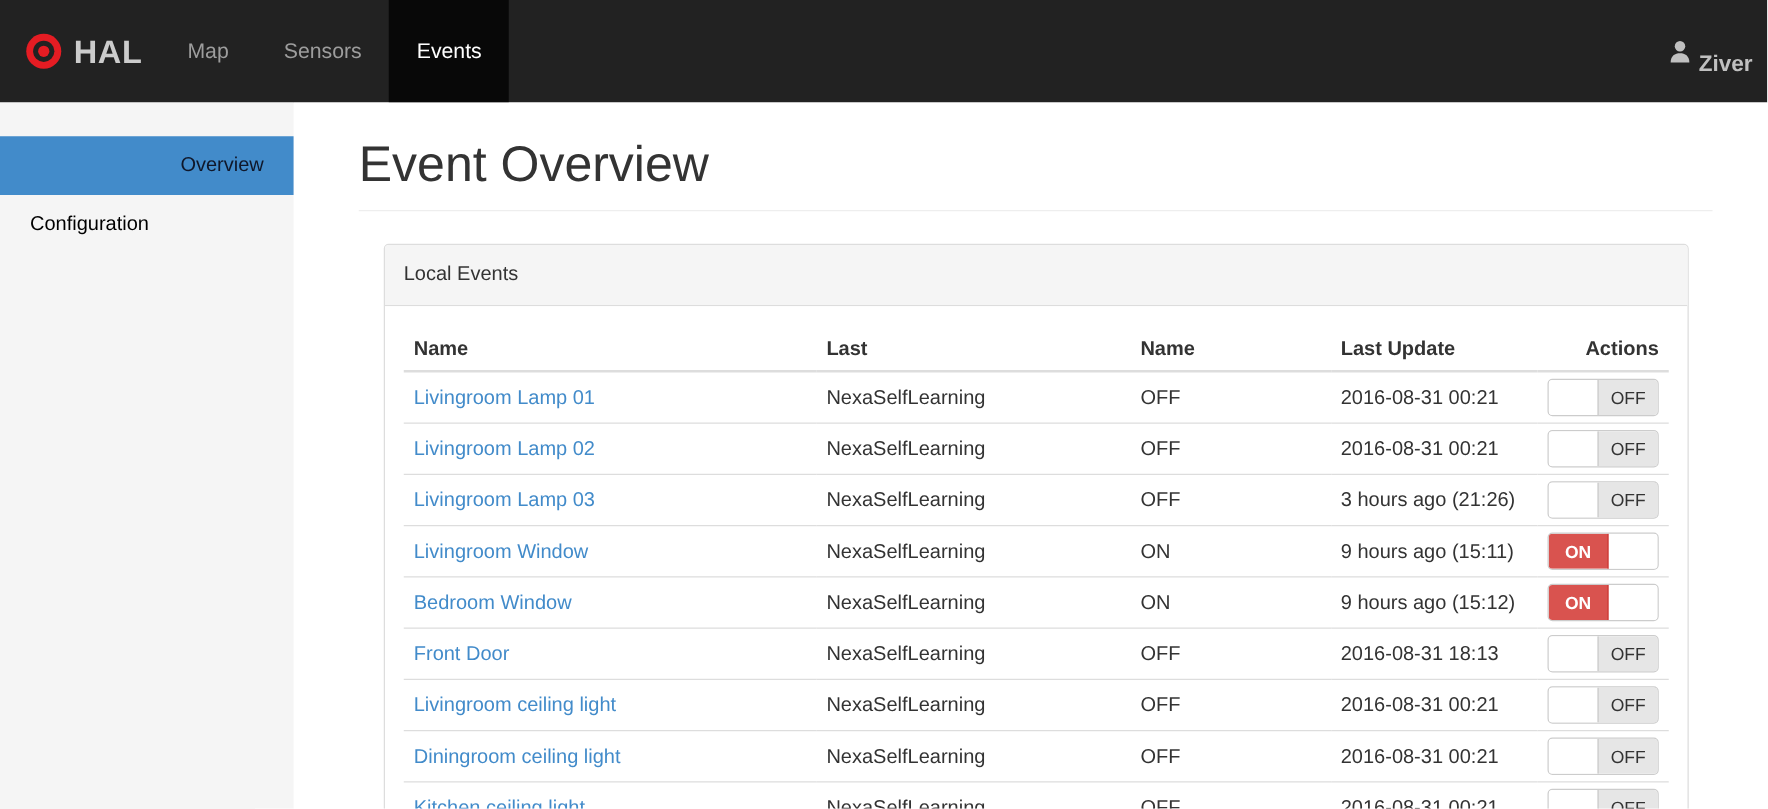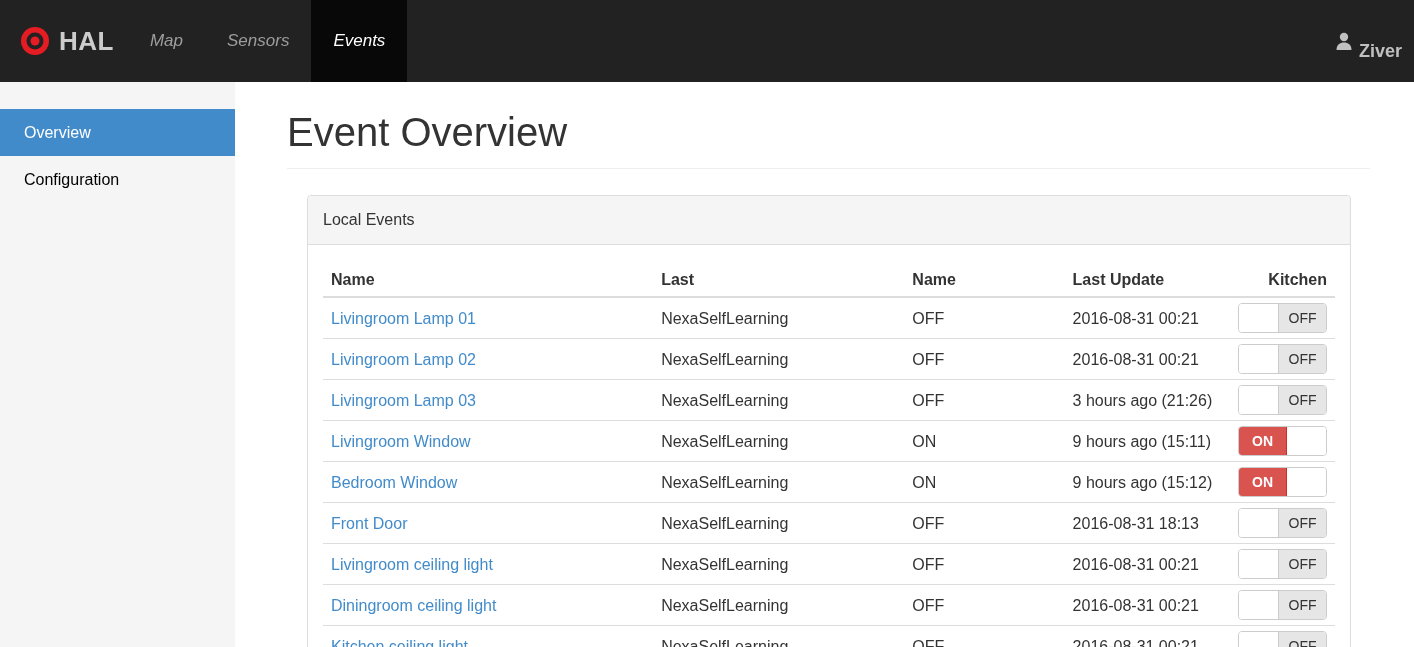--- a/index.html
+++ b/index.html
@@ -6,31 +6,31 @@
   html,body { background:#fff; }
   body { font-family:"Liberation Sans","DejaVu Sans",sans-serif; color:#333; }
   .app { width:1414px; height:647px; overflow:hidden; position:relative; background:#fff; }
 
   
   .navbar { height:82px; background:#222; display:flex; align-items:stretch; }
   .brand { display:flex; align-items:center; padding:0 14px 0 20px; cursor:pointer; text-decoration:none; }
   .brand-icon { width:30px; height:30px; display:inline-block; margin-right:9px; }
   .brand-text { color:#ccc; font-size:26px; font-weight:bold; letter-spacing:.5px; }
   .nav-items { display:flex; align-items:stretch; }
-  .nav-item { display:flex; align-items:center; padding:0 22px; font-size:17px; color:#9d9d9d; cursor:pointer; text-decoration:none;font-style:italic; }
+  .nav-item { display:flex; align-items:center; padding:0 22px; font-size:17px; color:#9d9d9d; cursor:pointer; text-decoration:none; }
   .nav-item.active { background:#080808; color:#fff; }
   .navbar-user { margin-left:auto; display:flex; align-items:center; padding-right:12px; cursor:pointer; }
   .user-icon { width:20px; height:20px; margin-right:5px; display:inline-block; }
   .user-name { color:#c0c0c0; font-size:18px; font-weight:bold;margin-top:20px; }
 
   
   .content-wrap { display:flex; height:583px; }
   .sidebar { width:235px; flex:0 0 235px; background:#f5f5f5; padding-top:27px; }
   .side-item { display:block; padding:15px 24px; font-size:16px; line-height:17px; color:#000000; cursor:pointer; text-decoration:none; }
-  .side-item.active { background:#428bca; color:#ffffff; }
+  .side-item.active { background:#428bca; color:#0f172a;text-align:right; }
   .main { flex:1; background:#fff; padding:26px 44px 0 52px; overflow:hidden; }
 
   
   .page-header { border-bottom:1px solid #eee; padding-bottom:12px; }
   .page-header h1 { font-size:40px; font-weight:400; color:#333; line-height:48px; }
 
   
   .panel { margin:26px 19px 0 20px; border:1px solid #ddd; border-radius:4px; background:#fff; }
   .panel-heading { background:#f5f5f5; border-bottom:1px solid #ddd; border-radius:3px 3px 0 0;
                    padding:15px; font-size:16px; color:#333; line-height:18px; }
@@ -106,21 +106,21 @@
       <section class="panel">
         <div class="panel-heading">Local Events</div>
         <div class="panel-body">
           <table class="events-table">
             <thead>
               <tr>
                 <th>Name</th>
                 <th>Last</th>
                 <th>Name</th>
                 <th>Last Update</th>
-                <th class="right">Kitchen</th>
+                <th class="right">Actions</th>
               </tr>
             </thead>
             <tbody id="rows">
   <tr>
     <td><a class="row-link">Livingroom Lamp 01</a></td>
     <td>NexaSelfLearning</td>
     <td>OFF</td>
     <td>2016-08-31 00:21</td>
     <td class="actions-cell">
       <div class="bs-switch off">

